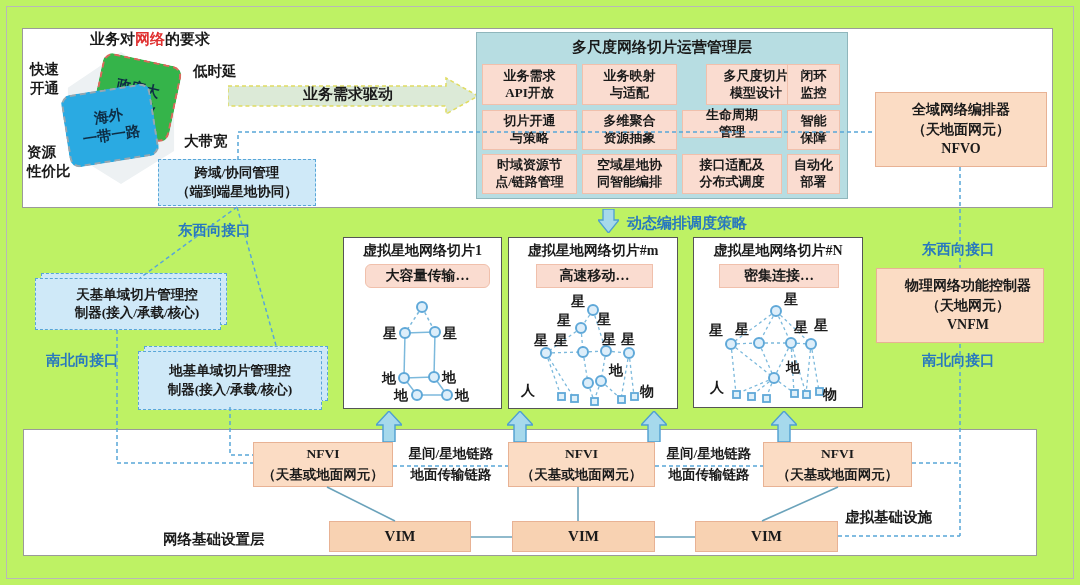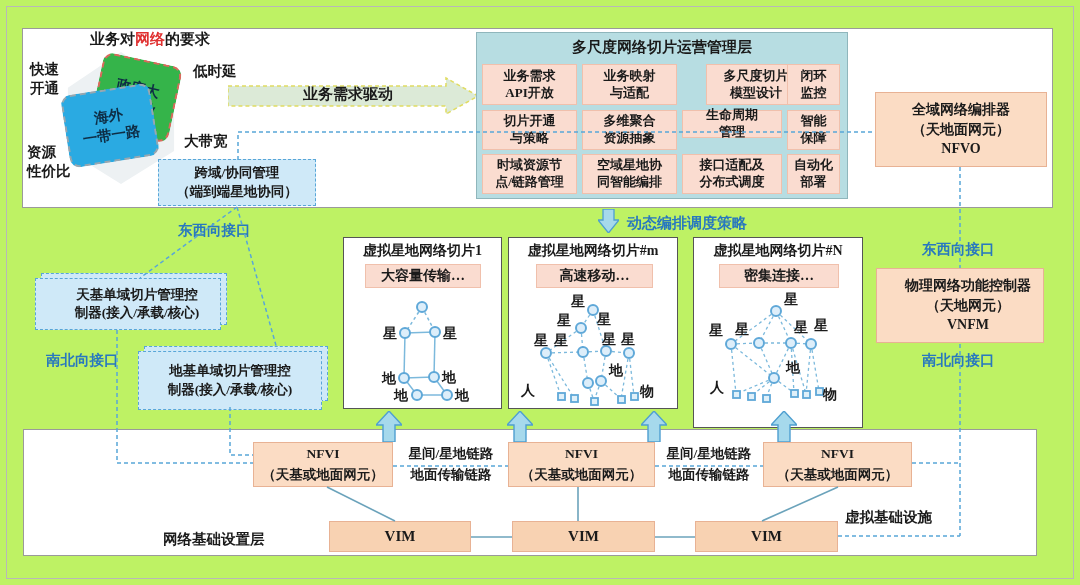--- a/index.html
+++ b/index.html
@@ -106,21 +106,21 @@
   <div class="abs bluebox ctr pre" style="left:138px;top:351px;width:184px;height:59px;">地基单域切片管理控
 制器(接入/承载/核心)</div>
 
   <svg class="abs" style="left:598px;top:209px;" width="21" height="24" viewBox="0 0 21 24">
     <polygon points="5,0 16,0 16,11 21,11 10.5,24 0,11 5,11" fill="#a6d9ec" stroke="#4f9fd0" stroke-width="1.3"></polygon>
   </svg>
   <div class="abs bluetext" style="left:627px;top:214px;font-size:15px;">动态编排调度策略</div>
 
   <div class="abs slice" style="left:343px;top:237px;width:159px;height:172px;padding-left:32px;">
     <div class="slicetitle abs" style="left:0;top:4px;">虚拟星地网络切片1</div>
-    <div class="abs tag ctr" style="left:21px;top:26px;width:116px;height:24px;">大容量传输…</div>
+    <div class="abs tag ctr" style="left:21px;top:26px;width:125px;height:24px;border-radius:6px;">大容量传输…</div>
     <svg width="159" height="172" viewBox="0 0 159 172" style="position:absolute;left:0;top:0;">
       <g stroke="#7cb9dc" stroke-width="1.5" fill="none">
         <path d="M78,69 61,95" stroke-dasharray="3 3"></path>
           <path d="M78,69 91,94" stroke-dasharray="3 3"></path>
         <path d="M61,95 91,94"></path>
           <path d="M61,95 60,140"></path>
           <path d="M91,94 90,139"></path>
         <path d="M60,140 90,139"></path>
           <path d="M60,140 73,157"></path>
           <path d="M73,157 103,157"></path>
@@ -193,21 +193,21 @@
         <text x="45" y="107">星</text>
         <text x="93" y="106">星</text>
         <text x="112" y="106">星</text>
         <text x="100" y="137">地</text>
         <text x="26" y="157" text-anchor="end">人</text>
         <text x="131" y="158">物</text>
       </g>
     </svg>
   </div>
 
-  <div class="abs slice" style="left:693px;top:237px;width:170px;height:191px;text-decoration:underline;">
+  <div class="abs slice" style="left:693px;top:237px;width:170px;height:171px;text-decoration:underline;">
     <div class="slicetitle abs" style="left:0;top:4px;">虚拟星地网络切片#N</div>
     <div class="abs tag ctr" style="left:25px;top:26px;width:120px;height:24px;">密集连接…</div>
     <svg width="170" height="171" viewBox="0 0 170 171" style="position:absolute;left:0;top:0;">
       <g stroke="#7cb9dc" stroke-width="1.3" fill="none" stroke-dasharray="3 3">
         <path d="M82,73 37,106"></path>
           <path d="M82,73 65,105"></path>
           <path d="M82,73 97,105"></path>
           <path d="M82,73 117,106"></path>
         <path d="M37,106 65,105"></path>
           <path d="M65,105 97,105"></path>

